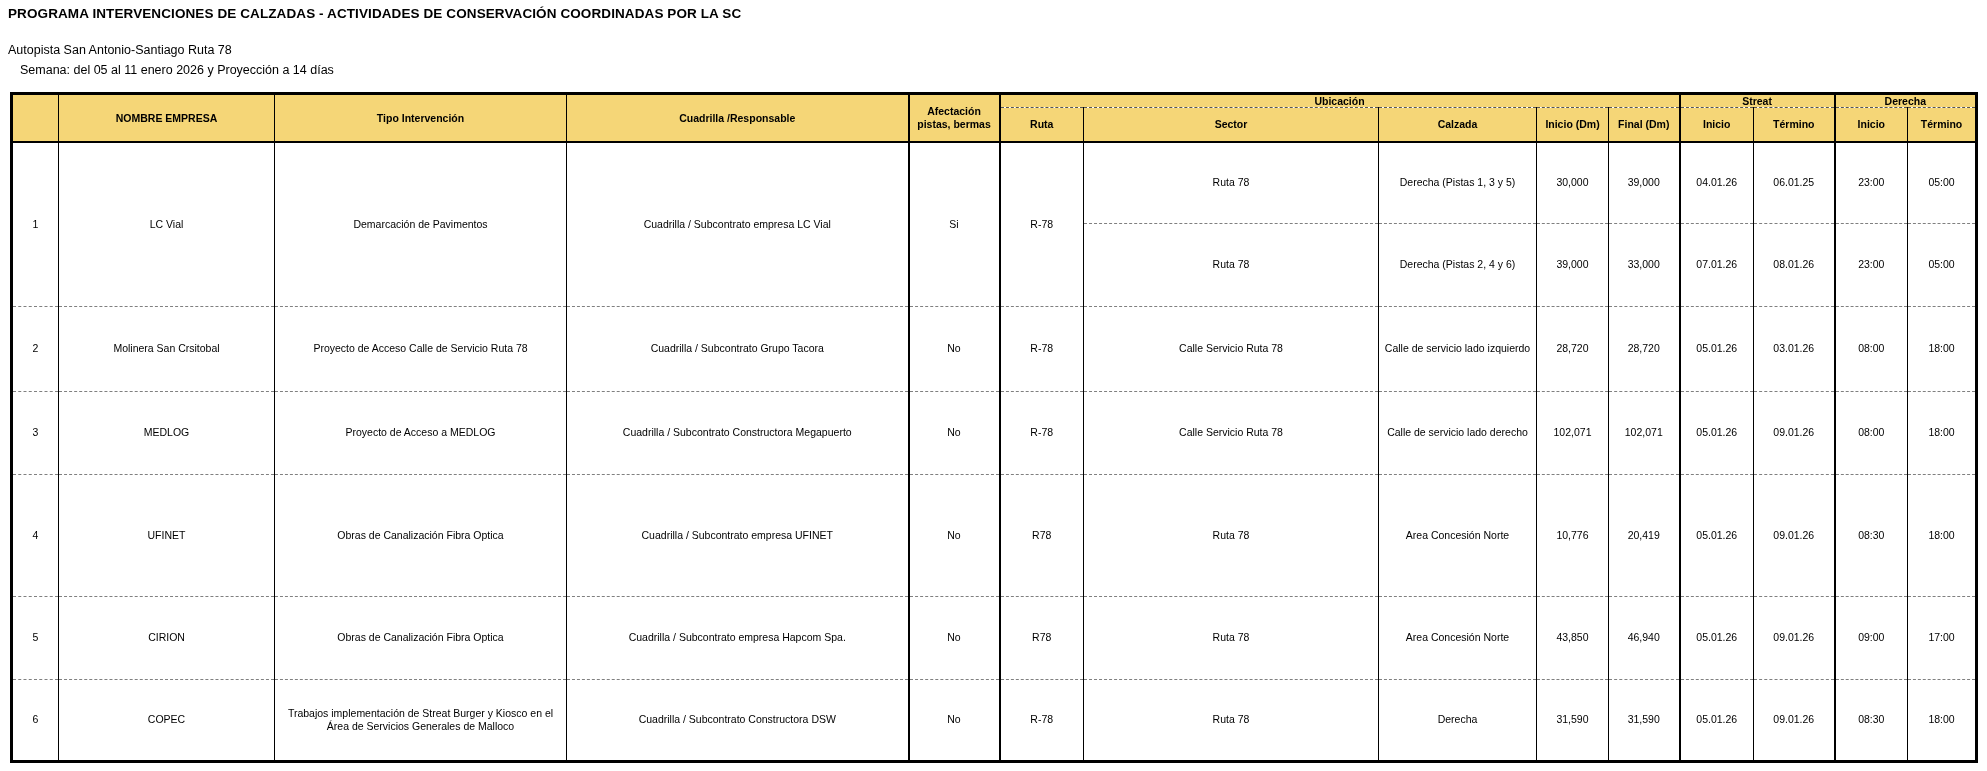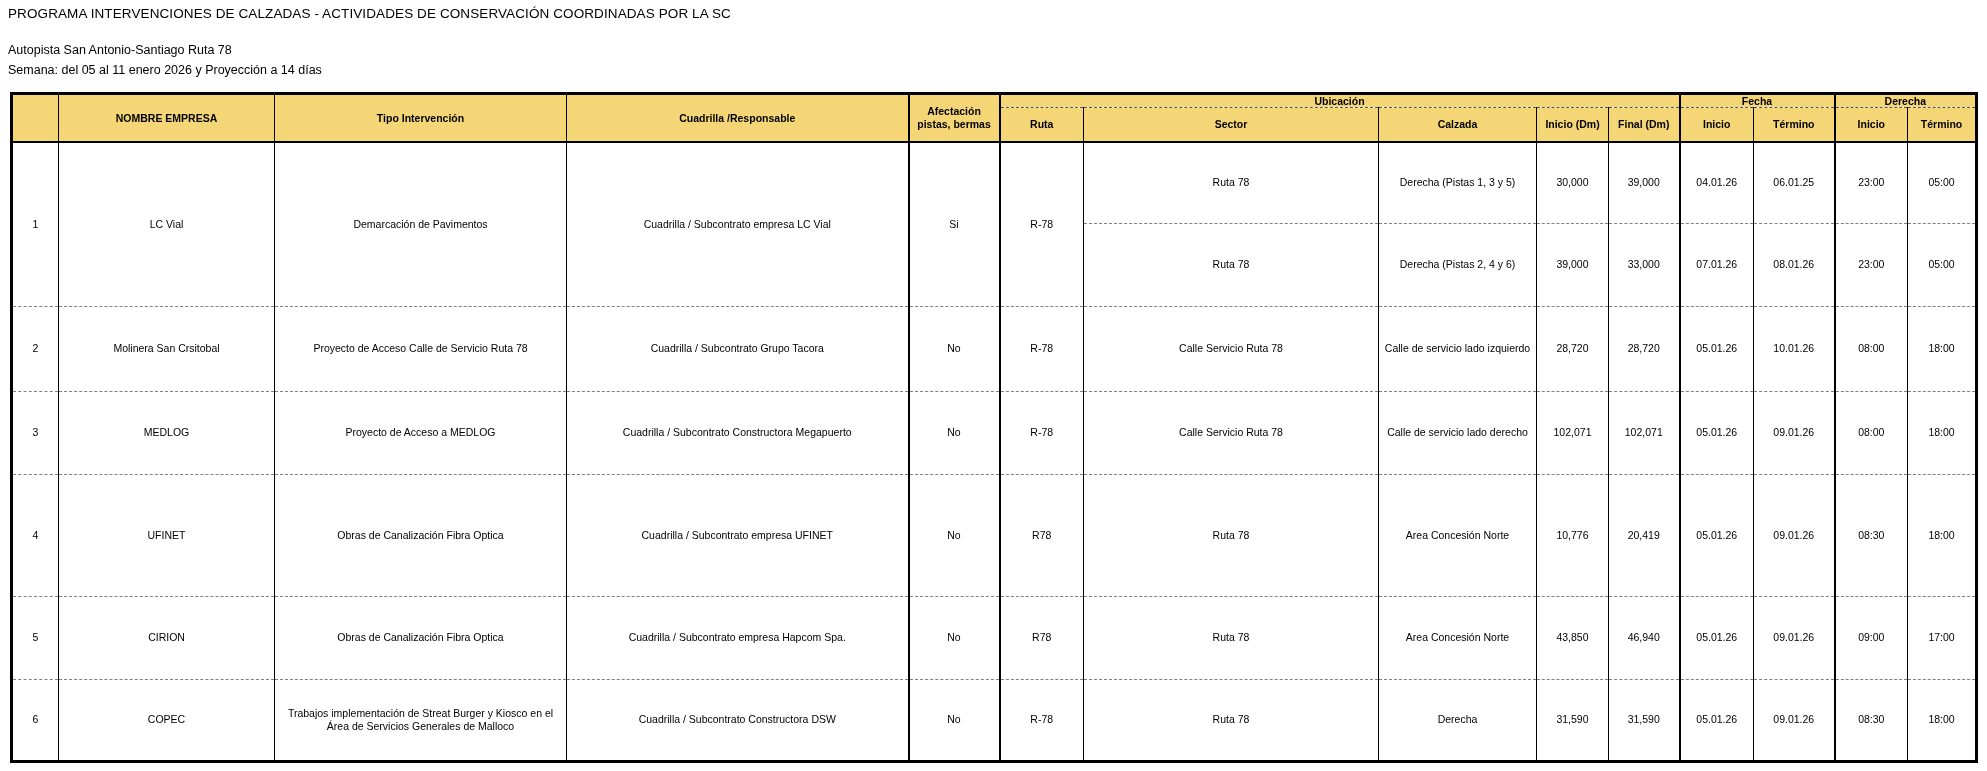--- a/index.html
+++ b/index.html
@@ -7,25 +7,25 @@
   body {
     width: 1987px; height: 771px;
     position: relative;
     overflow: hidden;
     font-family: "Liberation Sans", sans-serif;
     color: #000;
     --header-bg: #F5D677;
   }
   .doc-title {
     position: absolute; left: 8px; top: 6px;
-    font-size: 13.5px; font-weight: normal;
+    font-size: 13.5px; font-weight: bold;
     letter-spacing: 0.1px;
   }
   .doc-sub1 { position: absolute; left: 8px; top: 43px; font-size: 12.5px; text-align: center; }
-  .doc-sub2 { position: absolute; left: 8px; top: 63px; font-size: 12.5px; }
+  .doc-sub2 { position: absolute; left: 20px; top: 63px; font-size: 12.5px; }
 
   table.program {
     position: absolute; left: 10px; top: 92px;
     width: 1965px;
     border-collapse: collapse;
     table-layout: fixed;
     border: 3px solid #000;
   }
   th, td {
     border-left: 1px solid #000;
@@ -89,21 +89,21 @@
     <tr class="group-row">
       <th rowspan="2"></th>
       <th rowspan="2">NOMBRE EMPRESA</th>
       <th rowspan="2">Tipo Intervención</th>
       <th rowspan="2">Cuadrilla /Responsable</th>
       <th rowspan="2" class="med-l">
           <span class="hdr-2line">Afectación</span>
           <span class="hdr-2line">pistas, bermas</span>
         </th>
       <th colspan="5" class="g thick-l">Ubicación</th>
-      <th colspan="2" class="g thick-l">Fecha</th>
+      <th colspan="2" class="g thick-l">Streat</th>
       <th colspan="2" class="g thick-l">Derecha</th>
     </tr>
     <tr class="subhead-row">
       <th class="thick-l">Ruta</th>
       <th>Sector</th>
       <th>Calzada</th>
       <th>Inicio (Dm)</th>
       <th>Final (Dm)</th>
       <th class="thick-l">Inicio</th>
       <th>Término</th>
@@ -146,21 +146,21 @@
       <td>Molinera San Crsitobal</td>
       <td class="left">Proyecto de Acceso Calle de Servicio Ruta 78</td>
       <td class="left">Cuadrilla / Subcontrato Grupo Tacora</td>
       <td class="med-l">No</td>
       <td class="thick-l">R-78</td>
       <td>Calle Servicio Ruta 78</td>
       <td>Calle de servicio lado izquierdo</td>
       <td>28,720</td>
       <td>28,720</td>
       <td class="thick-l">05.01.26</td>
-      <td>10.01.26</td>
+      <td>03.01.26</td>
       <td class="thick-l">08:00</td>
       <td>18:00</td>
     </tr>
 
     <tr class="rh83">
       <td>3</td>
       <td>MEDLOG</td>
       <td class="left">Proyecto de Acceso a MEDLOG</td>
       <td class="left">Cuadrilla / Subcontrato Constructora Megapuerto</td>
       <td class="med-l">No</td>

